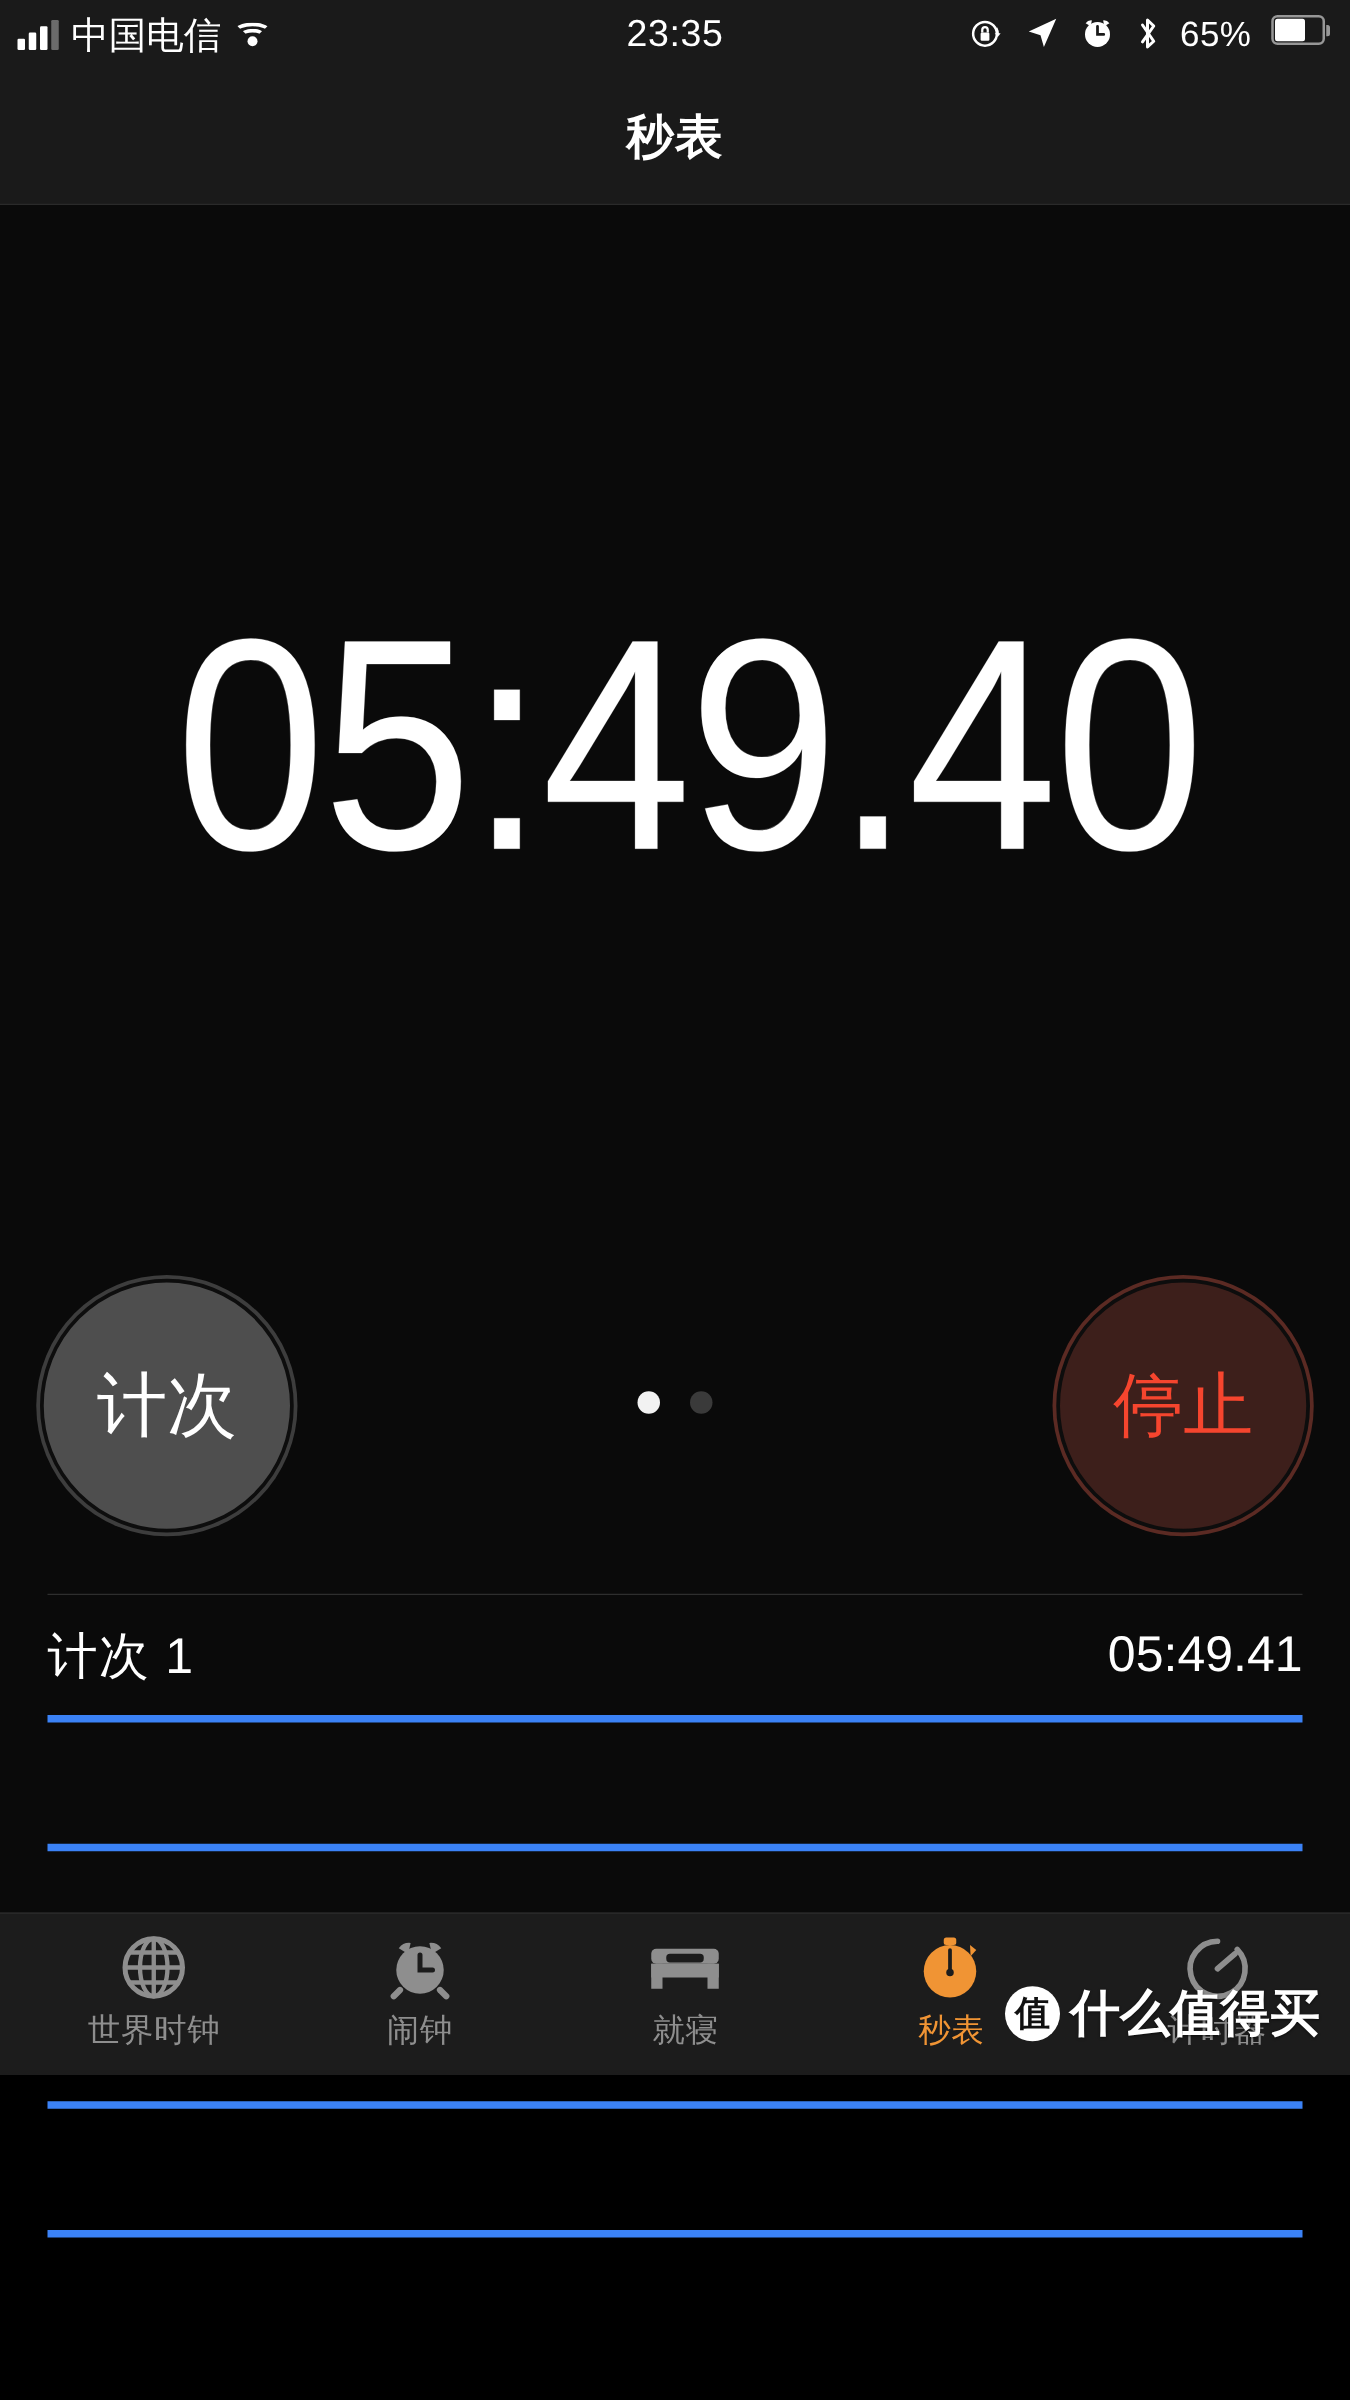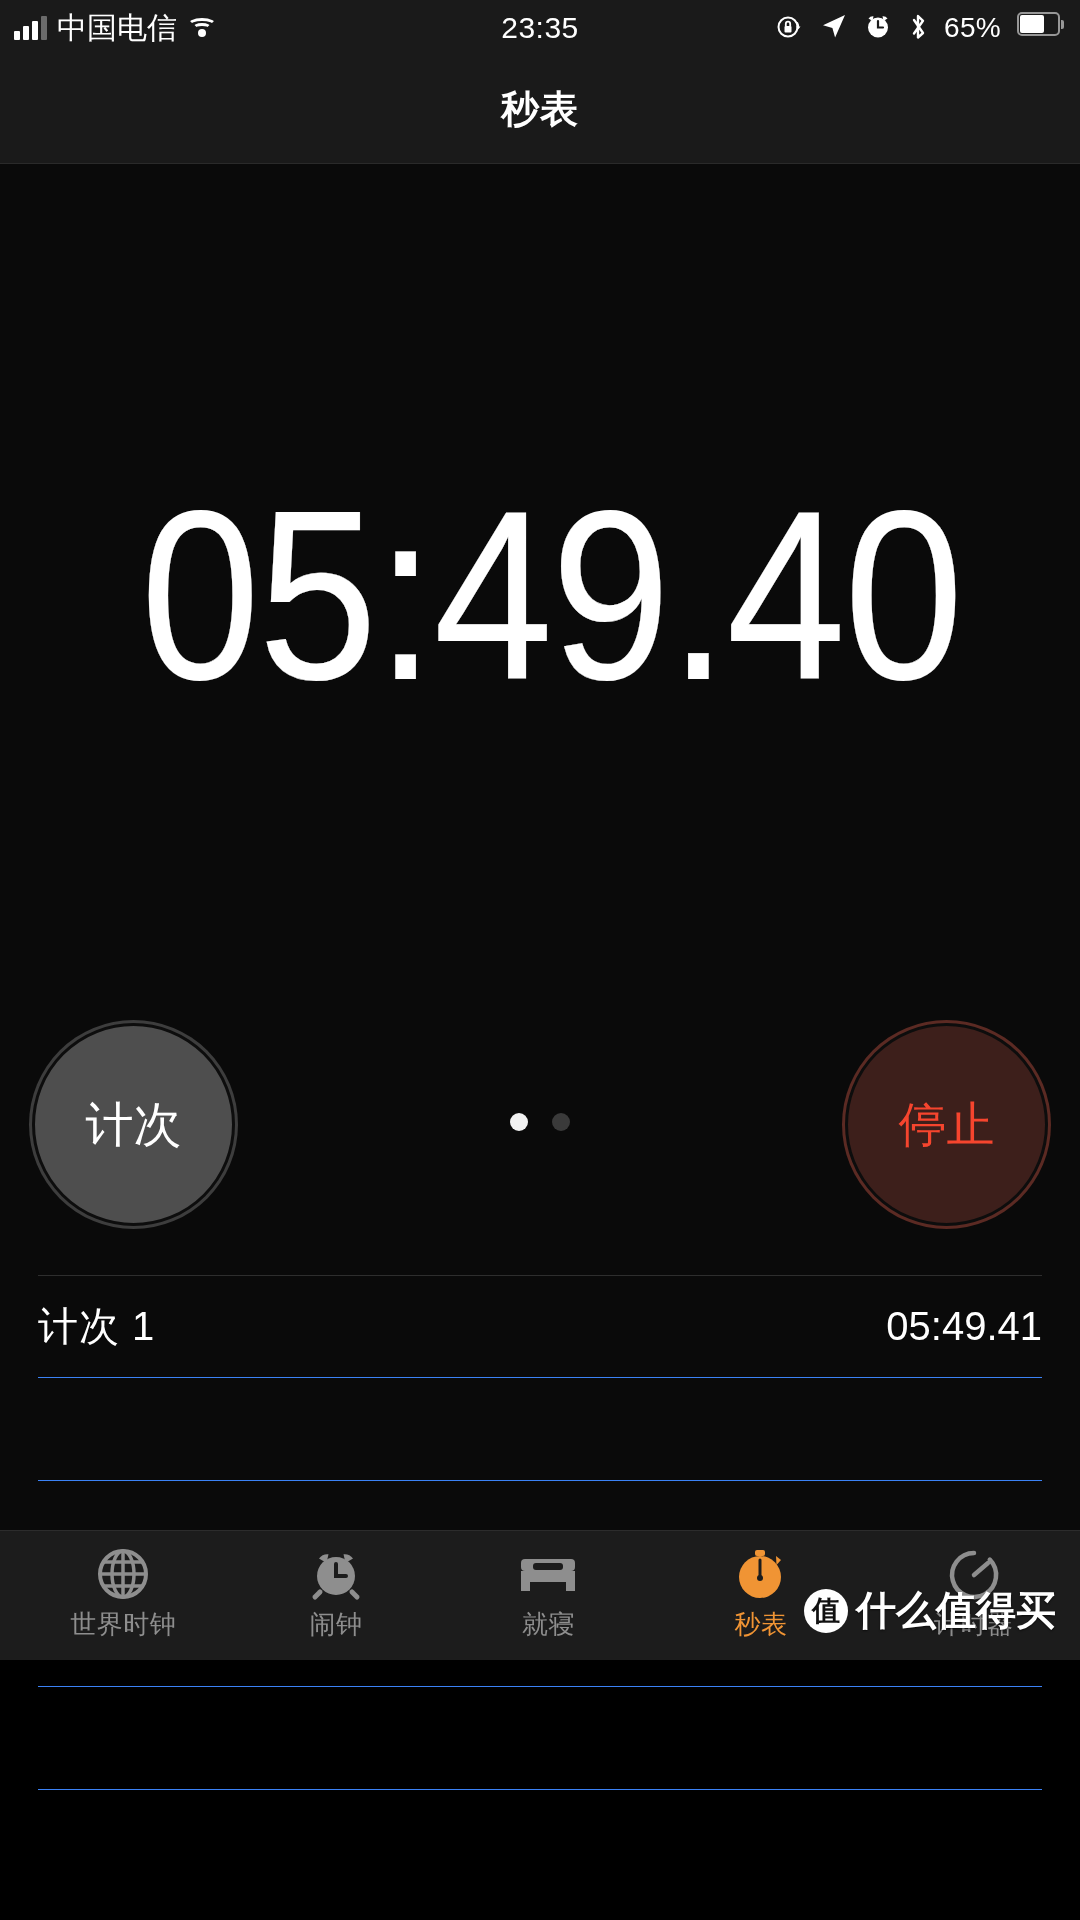--- a/index.html
+++ b/index.html
@@ -92,21 +92,21 @@
 
   
   #controls {
     position:absolute; top:1023px; left:0; width:1080px; height:230px;
   }
   .ctl-btn {
     position:absolute; top:0;
     width:203px; height:203px;
     border-radius:50%;
     display:flex; align-items:center; justify-content:center;
-    font-size:48px;
+    font-size:56px;
   }
   #lap-button {
     left:32px;
     background:#4e4e4e;
     border:3px solid #0d0d0d;
     box-shadow:0 0 0 3px #3d3d3d;
     color:#fff;
   }
   #stop-button {
     right:32px;
@@ -124,21 +124,21 @@
   #page-dots .dot.off { background:#3a3a3a; }
 
   
   #laps {
     position:absolute; top:1275px; left:0; width:1080px; height:490px;
     padding:0 38px;
   }
   .lap-row {
     height:103px;
     display:flex; align-items:center; justify-content:space-between;
-    border-bottom:1px solid #3b82f6;
+    border-bottom:6px solid #3b82f6;
     font-size:40px; color:#fff; font-weight:400;
   }
   .lap-row.first { border-top:1px solid #2e2e2e; }
   .lap-label { letter-spacing:1px; }
   .lap-time  { letter-spacing:0px; }
 
   
   #tabbar {
     position:absolute; bottom:0; left:0;
     width:1080px; height:130px;

